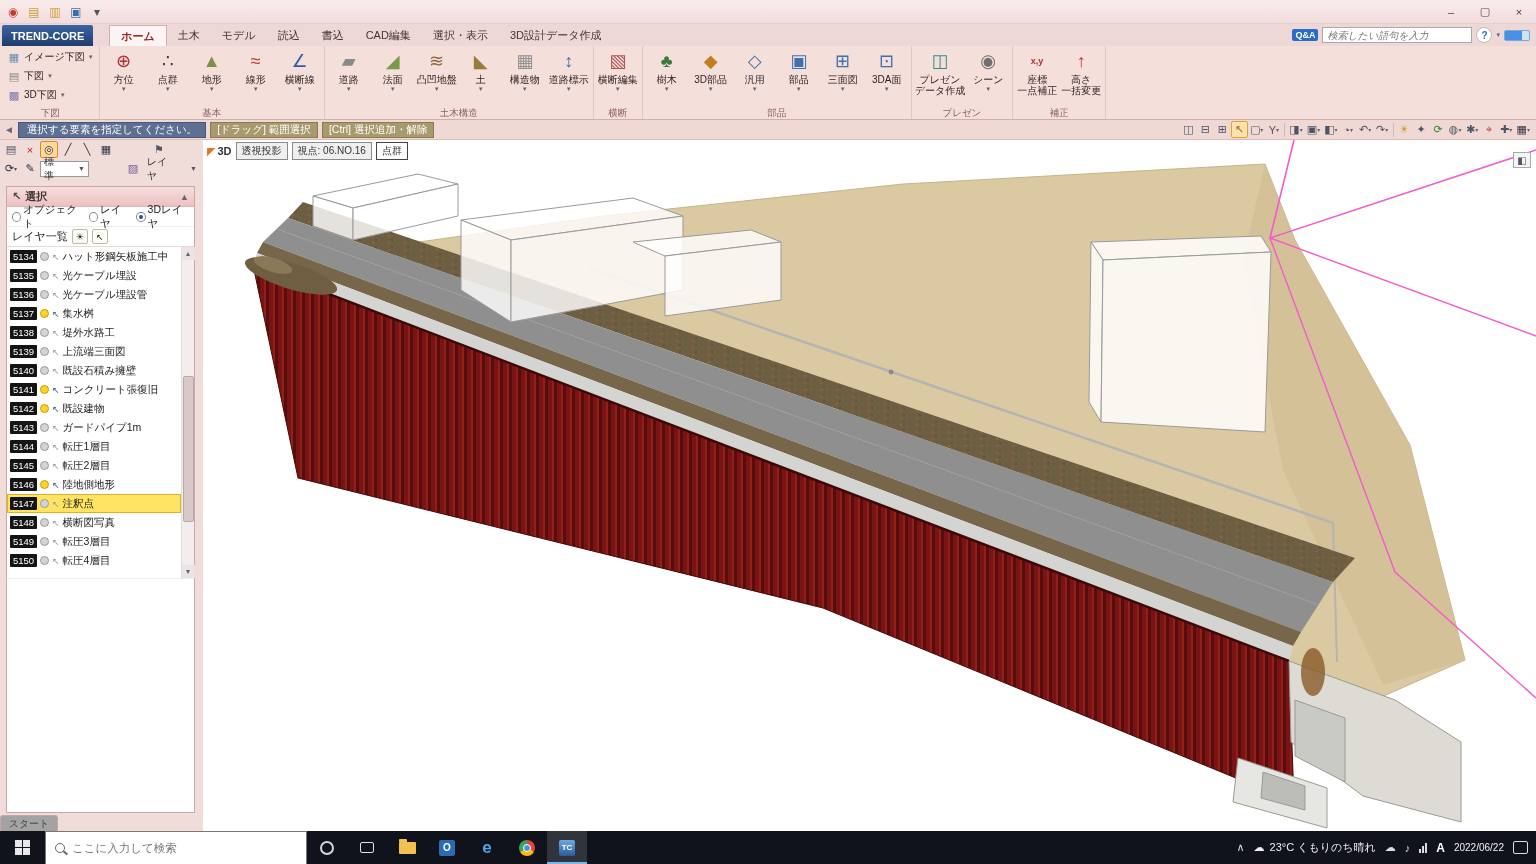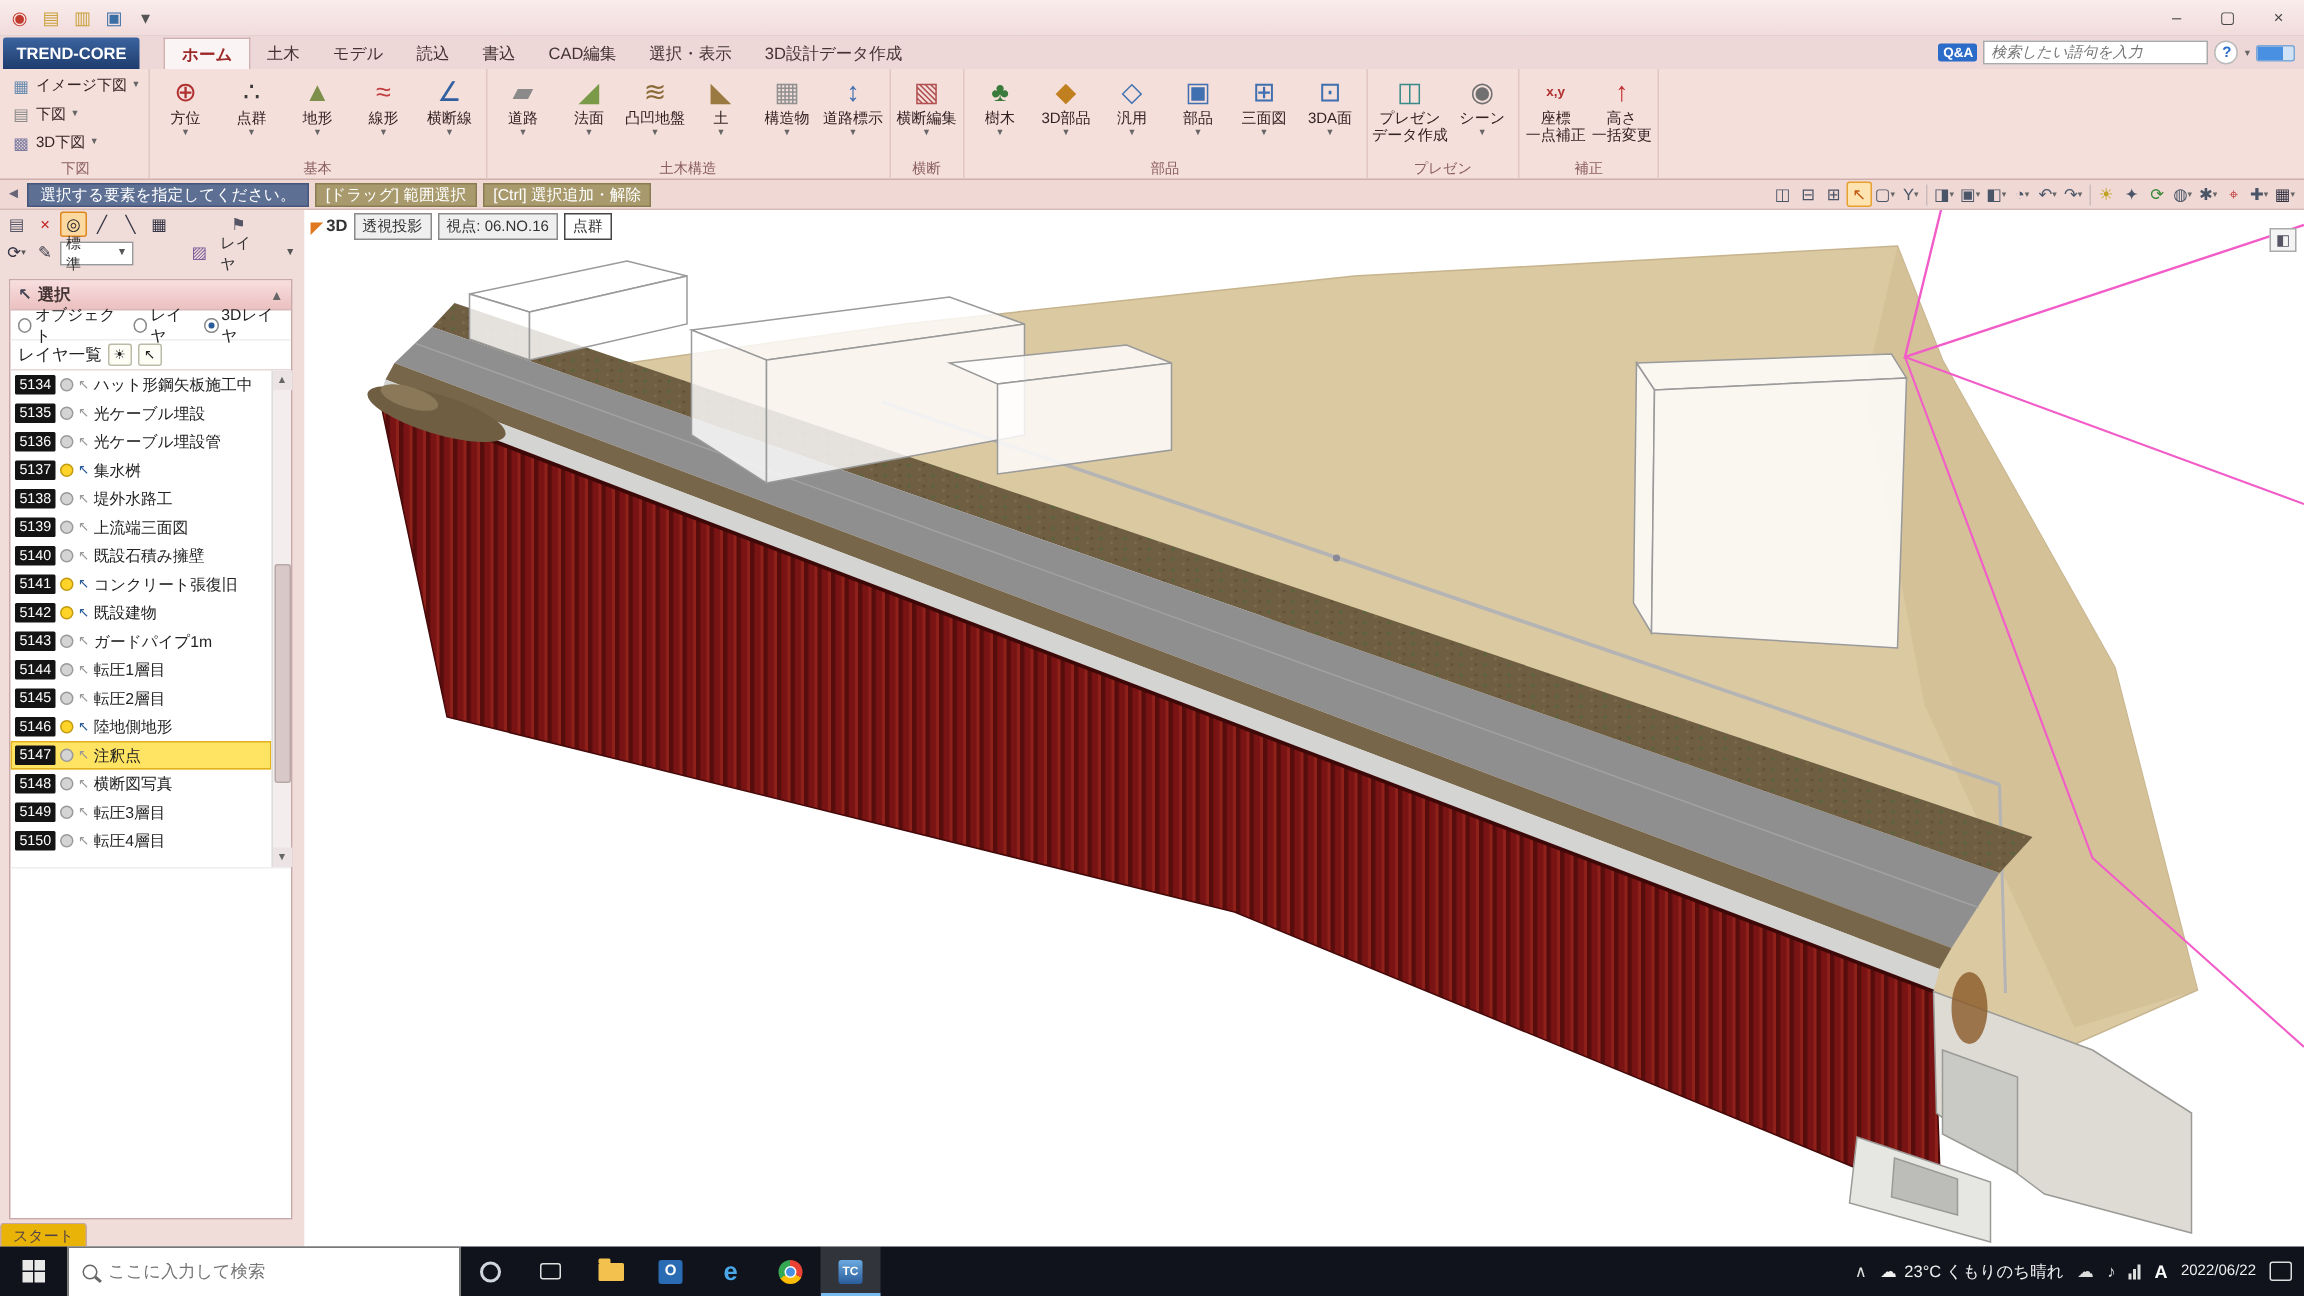--- a/index.html
+++ b/index.html
@@ -83,21 +83,21 @@
 .lbadge{min-width:27px;height:13px;background:#141414;color:#fff;font-size:9.5px;display:flex;align-items:center;justify-content:center;border-radius:1px}
 .lbulb{width:9px;height:9px;border-radius:50%;background:#d4d4d4;border:1px solid #9a9a9a;flex:none}
 .lbulb.lit{background:#ffd429;border-color:#c39a10}
 .lcursor{font-size:9px;color:#999}
 .lcursor.lit{color:#2a5c9a}
 .lname{font-size:10.5px;white-space:nowrap;color:#222}
 #scrollbar{position:absolute;top:0;right:0;bottom:0;width:13px;background:#f3eded;border-left:1px solid #ddd;display:flex;flex-direction:column;align-items:center}
 .sb-arrow{width:13px;height:13px;display:flex;align-items:center;justify-content:center;font-size:7px;color:#666;background:#ece4e4}
 .sb-track{flex:1;width:13px;position:relative}
 .sb-thumb{position:absolute;left:1px;right:1px;top:38%;height:48%;background:#d8c8c8;border:1px solid #b8a8a8;border-radius:2px}
-#start-tab{position:absolute;left:0;bottom:0;height:16px;width:58px;background:#eab308;border:1px solid #c8a8a4;border-bottom:none;border-radius:3px 3px 0 0;display:flex;align-items:center;justify-content:center;font-size:10px;color:#554444}
+#start-tab{position:absolute;left:0;bottom:0;height:16px;width:58px;background:#a3a3a3;border:1px solid #c8a8a4;border-bottom:none;border-radius:3px 3px 0 0;display:flex;align-items:center;justify-content:center;font-size:10px;color:#554444}
 
 
 #viewport{position:absolute;top:140px;left:203px;right:0;bottom:33px;background:#fff;overflow:hidden}
 #vp-tags{position:absolute;top:2px;left:4px;display:flex;align-items:center;gap:4px;z-index:5}
 .vp-3d{display:flex;align-items:center;gap:2px;font-weight:bold;color:#333;font-size:11px}
 .vp-pointer{color:#e07820;font-size:11px}
 .vp-box{border:1px solid #8a8a8a;background:#efefef;padding:1px 5px;font-size:10px;color:#333}
 .vp-box.strong{border-color:#444;background:#fff}
 .vp-corner{position:absolute;top:12px;right:5px;z-index:5;width:18px;height:16px;border:1px solid #aaa;background:#f4f4f4;display:flex;align-items:center;justify-content:center;font-size:10px;color:#556}
 #scene{position:absolute;inset:0;width:100%;height:100%}

